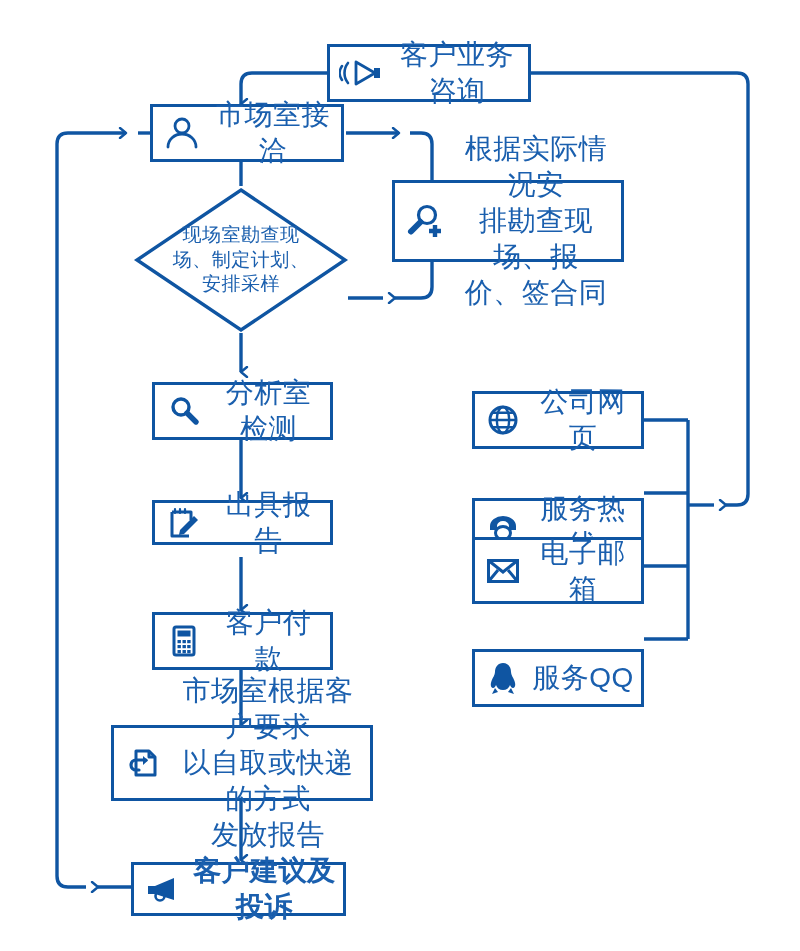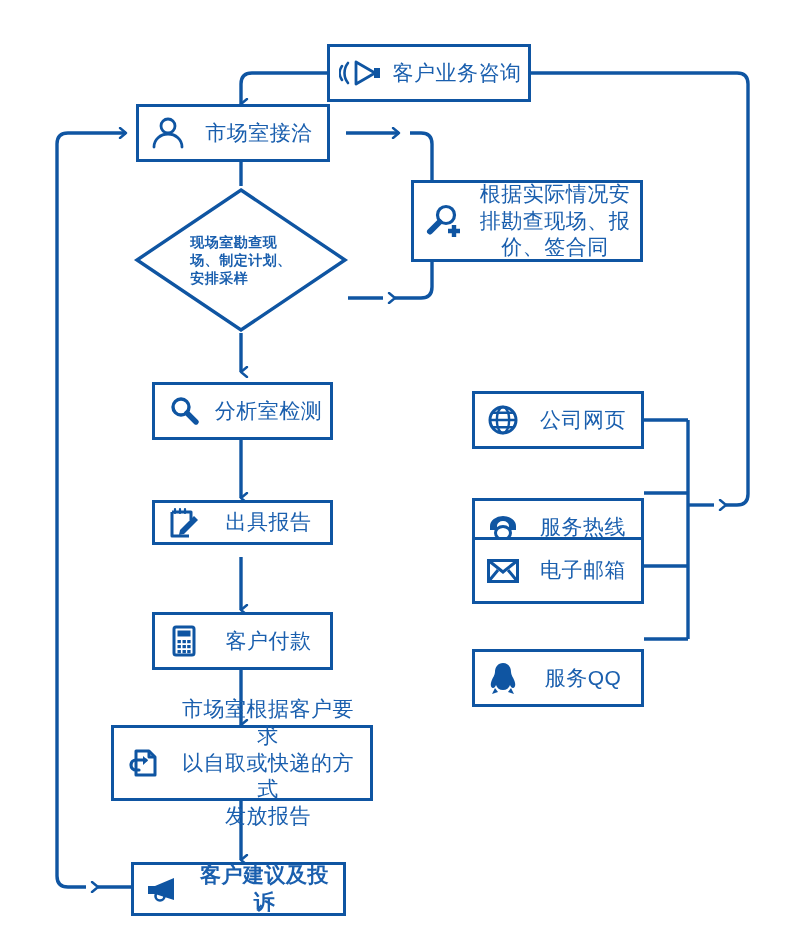--- a/index.html
+++ b/index.html
@@ -31,21 +31,21 @@
   }
   .node .ico {
     flex: 0 0 auto;
     display: flex;
     align-items: center;
     justify-content: center;
   }
   .node .lbl {
     flex: 1 1 auto;
     color: #1a5fae;
-    font-size: 21px;
+    font-size: 28px;
     line-height: 1.28;
     letter-spacing: 0.5px;
     text-align: center;
     white-space: pre-line;
     padding-right: 6px;
   }
   .diamond-wrap {
     position: absolute;
     z-index: 3;
   }
@@ -55,26 +55,25 @@
   }
   .diamond-text {
     position: absolute;
     left: 0; top: 0;
     width: 100%;
     height: 100%;
     display: flex;
     align-items: center;
     justify-content: center;
     color: #1a5fae;
-    font-size: 14px;
+    font-size: 19px;
     line-height: 1.3;
-    text-align: left;
+    text-align: center;
     white-space: pre-line;
     letter-spacing: 0.5px;
-    font-weight: bold;
   }
 </style>
 </head>
 <body>
 
 <svg id="canvas" viewBox="0 0 800 951">
   <defs>
     <marker id="ar-down" markerWidth="12" markerHeight="12" refX="6" refY="9" orient="auto" markerUnits="userSpaceOnUse">
       <path d="M1,3 L6,9 L11,3" fill="none" stroke="#0f55a2" stroke-width="2.4" stroke-linecap="round" stroke-linejoin="round"></path>
     </marker>
@@ -127,40 +126,40 @@
     <svg width="44" height="30" viewBox="0 0 44 30" aria-hidden="true">
       <path d="M3,8 A12,12 0 0 0 3,22" fill="none" stroke="#0f55a2" stroke-width="2.6" stroke-linecap="round"></path>
       <path d="M9,5 A16,16 0 0 0 9,25" fill="none" stroke="#0f55a2" stroke-width="2.6" stroke-linecap="round"></path>
       <path d="M17,4 L36,15 L17,26 Z" fill="none" stroke="#0f55a2" stroke-width="2.8" stroke-linejoin="round"></path>
       <rect x="35" y="10" width="6" height="10" fill="#0f55a2"></rect>
     </svg>
   </span>
   <span class="lbl">客户业务咨询</span>
 </div>
 
-<div class="node" style="left:136px; top:104px; width:194px; height:58px;">
+<div class="node" style="left:150px; top:104px; width:194px; height:58px;">
   <span class="ico" style="width:58px;">
     <svg width="34" height="34" viewBox="0 0 34 34" aria-hidden="true">
       <circle cx="17" cy="10" r="7" fill="none" stroke="#0f55a2" stroke-width="2.8"></circle>
       <path d="M3,31 A14,13 0 0 1 31,31" fill="none" stroke="#0f55a2" stroke-width="2.8" stroke-linecap="round"></path>
     </svg>
   </span>
   <span class="lbl">市场室接洽</span>
 </div>
 
 <div class="diamond-wrap" style="left:133px; top:186px; width:216px; height:148px;">
   <svg width="216" height="148" viewBox="0 0 216 148" aria-hidden="true">
     <polygon points="108,4 212,74 108,144 4,74" fill="#ffffff" stroke="#0f55a2" stroke-width="3.4" stroke-linejoin="miter"></polygon>
   </svg>
   <div class="diamond-text">现场室勘查现
 场、制定计划、
 安排采样</div>
 </div>
 
-<div class="node" style="left:411px; top:180px; width:232px; height:82px;">
+<div class="node" style="left:392px; top:180px; width:232px; height:82px;">
   <span class="ico" style="width:62px;">
     <svg width="40" height="36" viewBox="0 0 40 36" aria-hidden="true">
       <circle cx="21" cy="12" r="8.5" fill="none" stroke="#0f55a2" stroke-width="3.2"></circle>
       <path d="M14.5,19 L5,28.5" stroke="#0f55a2" stroke-width="6" stroke-linecap="round"></path>
       <path d="M29,22 V34 M23,28 H35" stroke="#0f55a2" stroke-width="4.4" stroke-linecap="butt"></path>
     </svg>
   </span>
   <span class="lbl">根据实际情况安
 排勘查现场、报
 价、签合同</span>

